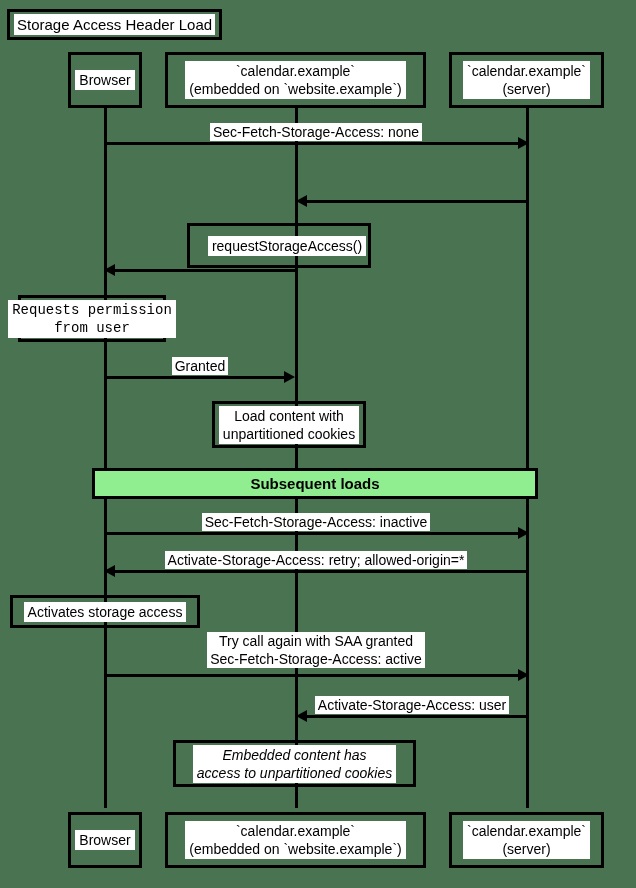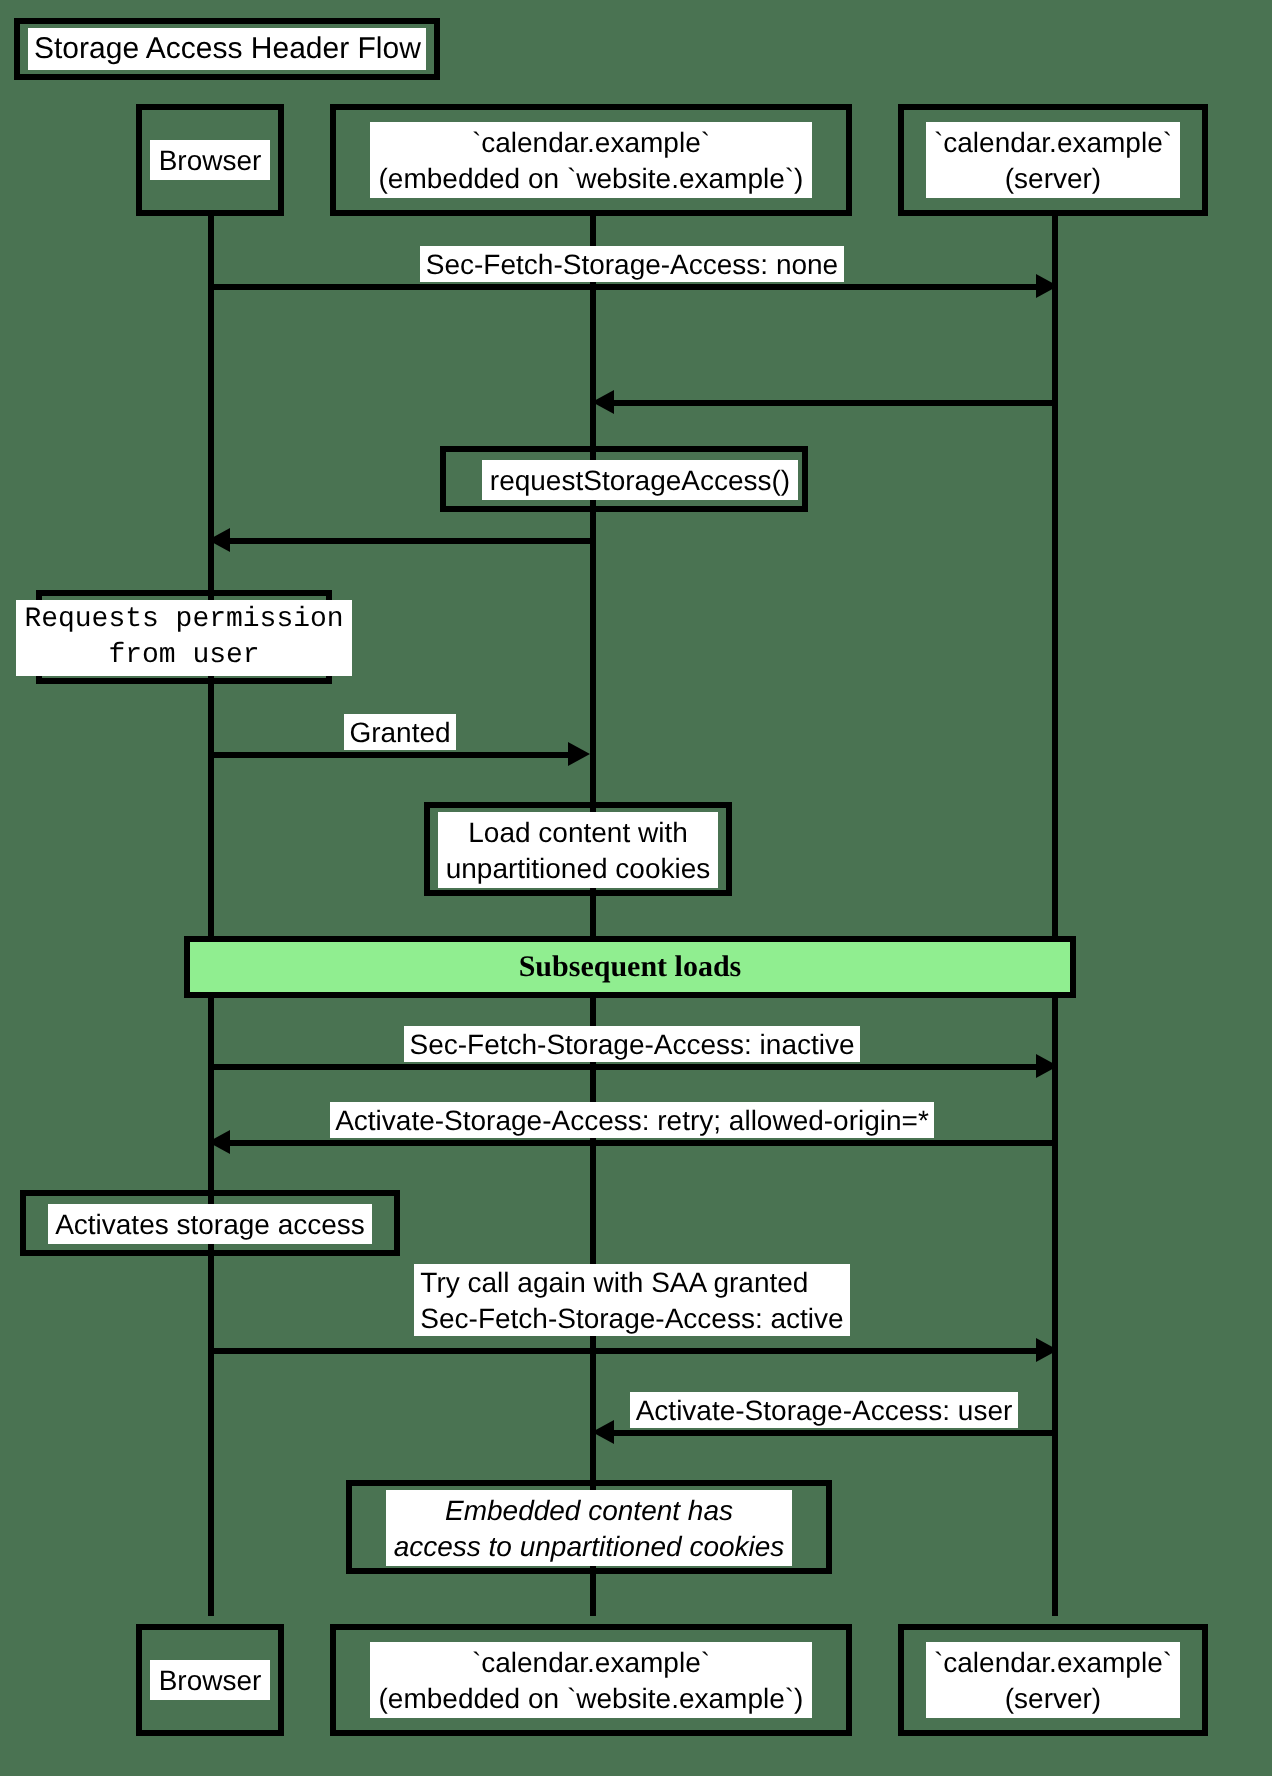--- a/index.html
+++ b/index.html
@@ -76,21 +76,21 @@
   }
   .arrowhead.right { border-left: 11px solid #000; }
   .arrowhead.left  { border-right: 11px solid #000; }
 
   .msg-label {
     background: #fff;
     font-size: 14px;
     line-height: 18px;
     padding: 0px 3px;
     white-space: pre;
-    text-align: left;
+    text-align: center;
     display: inline-block;
   }
   .msg-label-wrap {
     display: flex;
     justify-content: center;
   }
 
   
   .note {
     border: 3px solid #000;
@@ -110,36 +110,35 @@
     display: inline-block;
   }
 
   
   .divider {
     border: 3px solid #000;
     box-sizing: border-box;
     display: flex;
     align-items: center;
     justify-content: center;
-    font-family: Liberation Serif, serif;
   }
   .divider .dtext {
     font-size: 15px;
     font-weight: bold;
     line-height: 18px;
     white-space: nowrap;
   }
 </style>
 </head>
 <body>
 
 <div id="diagram">
 
   <div class="abs title-box">
-    <span class="title-text">Storage Access Header Flow</span>
+    <span class="title-text">Storage Access Header Load</span>
   </div>
 
   <div class="abs lifeline" style="left:104px; top:108px; height:700px;"></div>
   <div class="abs lifeline" style="left:295px; top:108px; height:700px;"></div>
   <div class="abs lifeline" style="left:526px; top:108px; height:700px;"></div>
 
   <div class="abs participant" style="left:68px; top:52px; width:74px; height:56px;">
     <span class="plabel">Browser</span>
   </div>
   <div class="abs participant" style="left:165px; top:52px; width:261px; height:56px;">
@@ -153,21 +152,21 @@
 
   <div class="abs msg-label-wrap" style="left:105px; top:123px; width:422px;">
     <span class="msg-label">Sec-Fetch-Storage-Access: none</span>
   </div>
   <div class="abs msg-line" style="left:105px; top:142px; width:415px;"></div>
   <div class="abs arrowhead right" style="left:518px; top:137px;"></div>
 
   <div class="abs msg-line" style="left:306px; top:200px; width:221px;"></div>
   <div class="abs arrowhead left" style="left:296px; top:195px;"></div>
 
-  <div class="abs note" style="left:220px; top:223px; width:184px; height:33px;padding-left:16px;">
+  <div class="abs note" style="left:187px; top:223px; width:184px; height:45px;padding-left:16px;">
     <span class="ntext">requestStorageAccess()</span>
   </div>
 
   <div class="abs msg-line" style="left:114px; top:269px; width:182px;"></div>
   <div class="abs arrowhead left" style="left:104px; top:264px;"></div>
 
   <div class="abs note" style="left:18px; top:295px; width:148px; height:47px;font-family:Liberation Mono, monospace;">
     <span class="ntext">Requests permission
 from user</span>
   </div>

